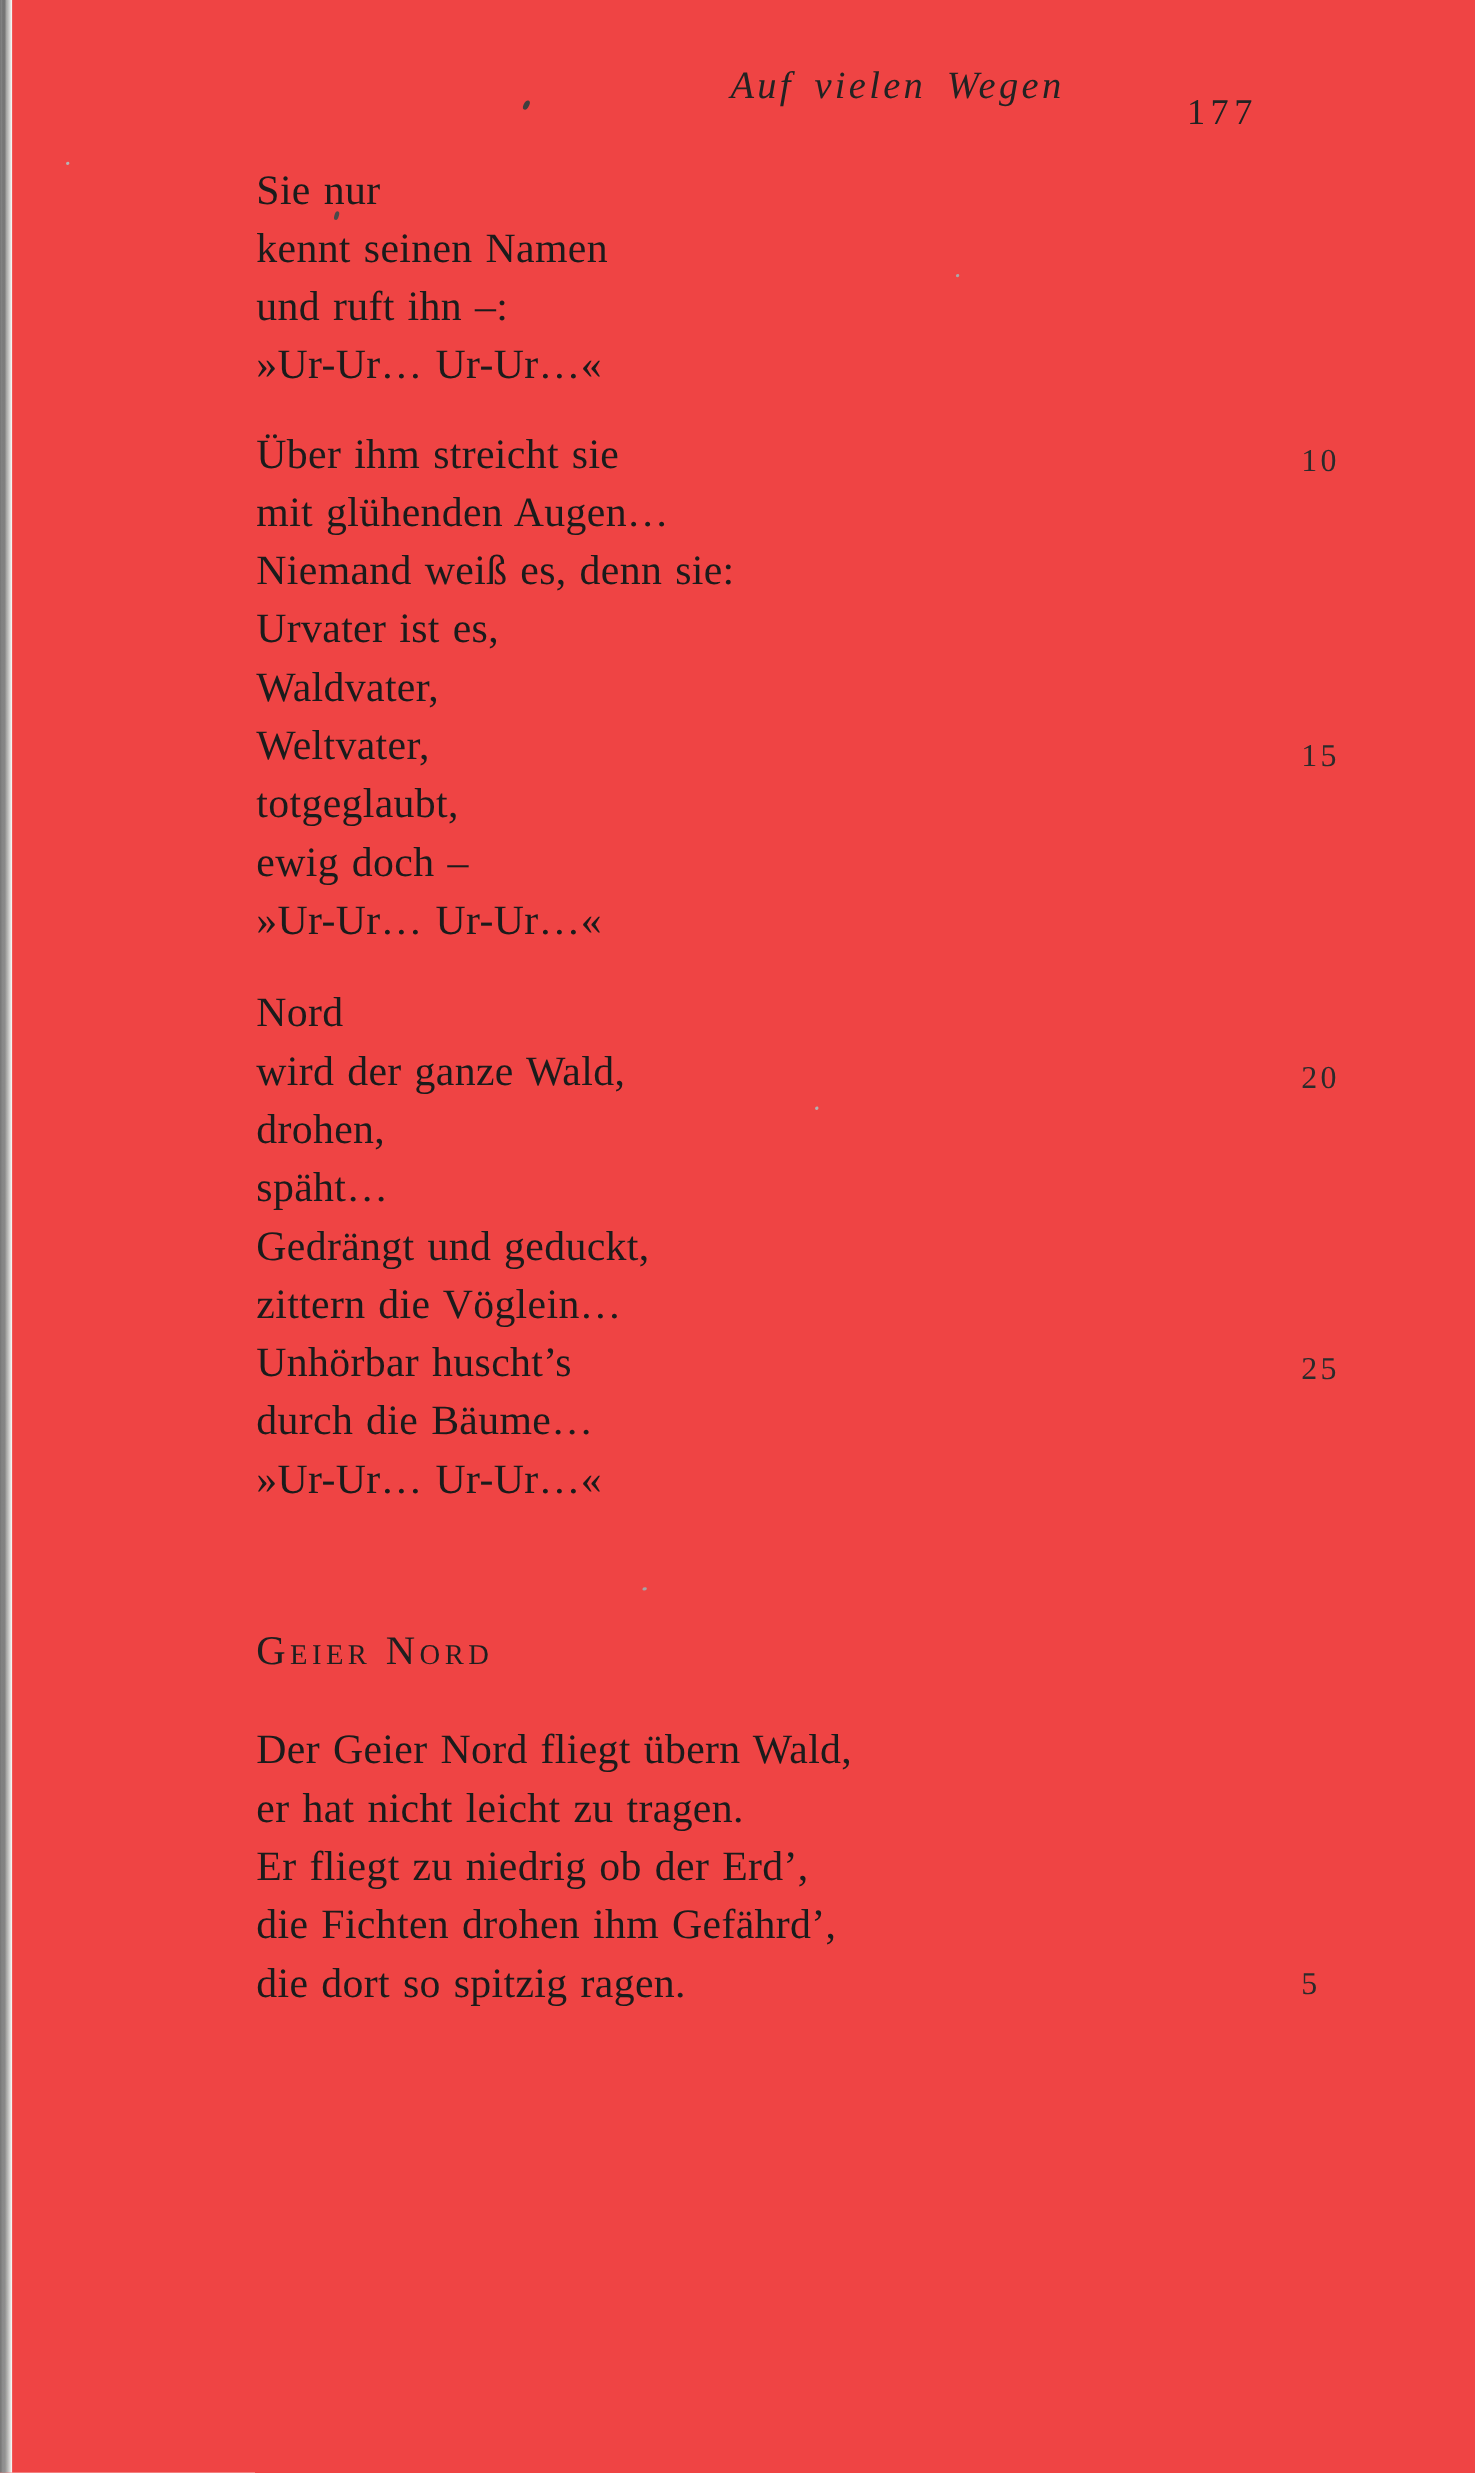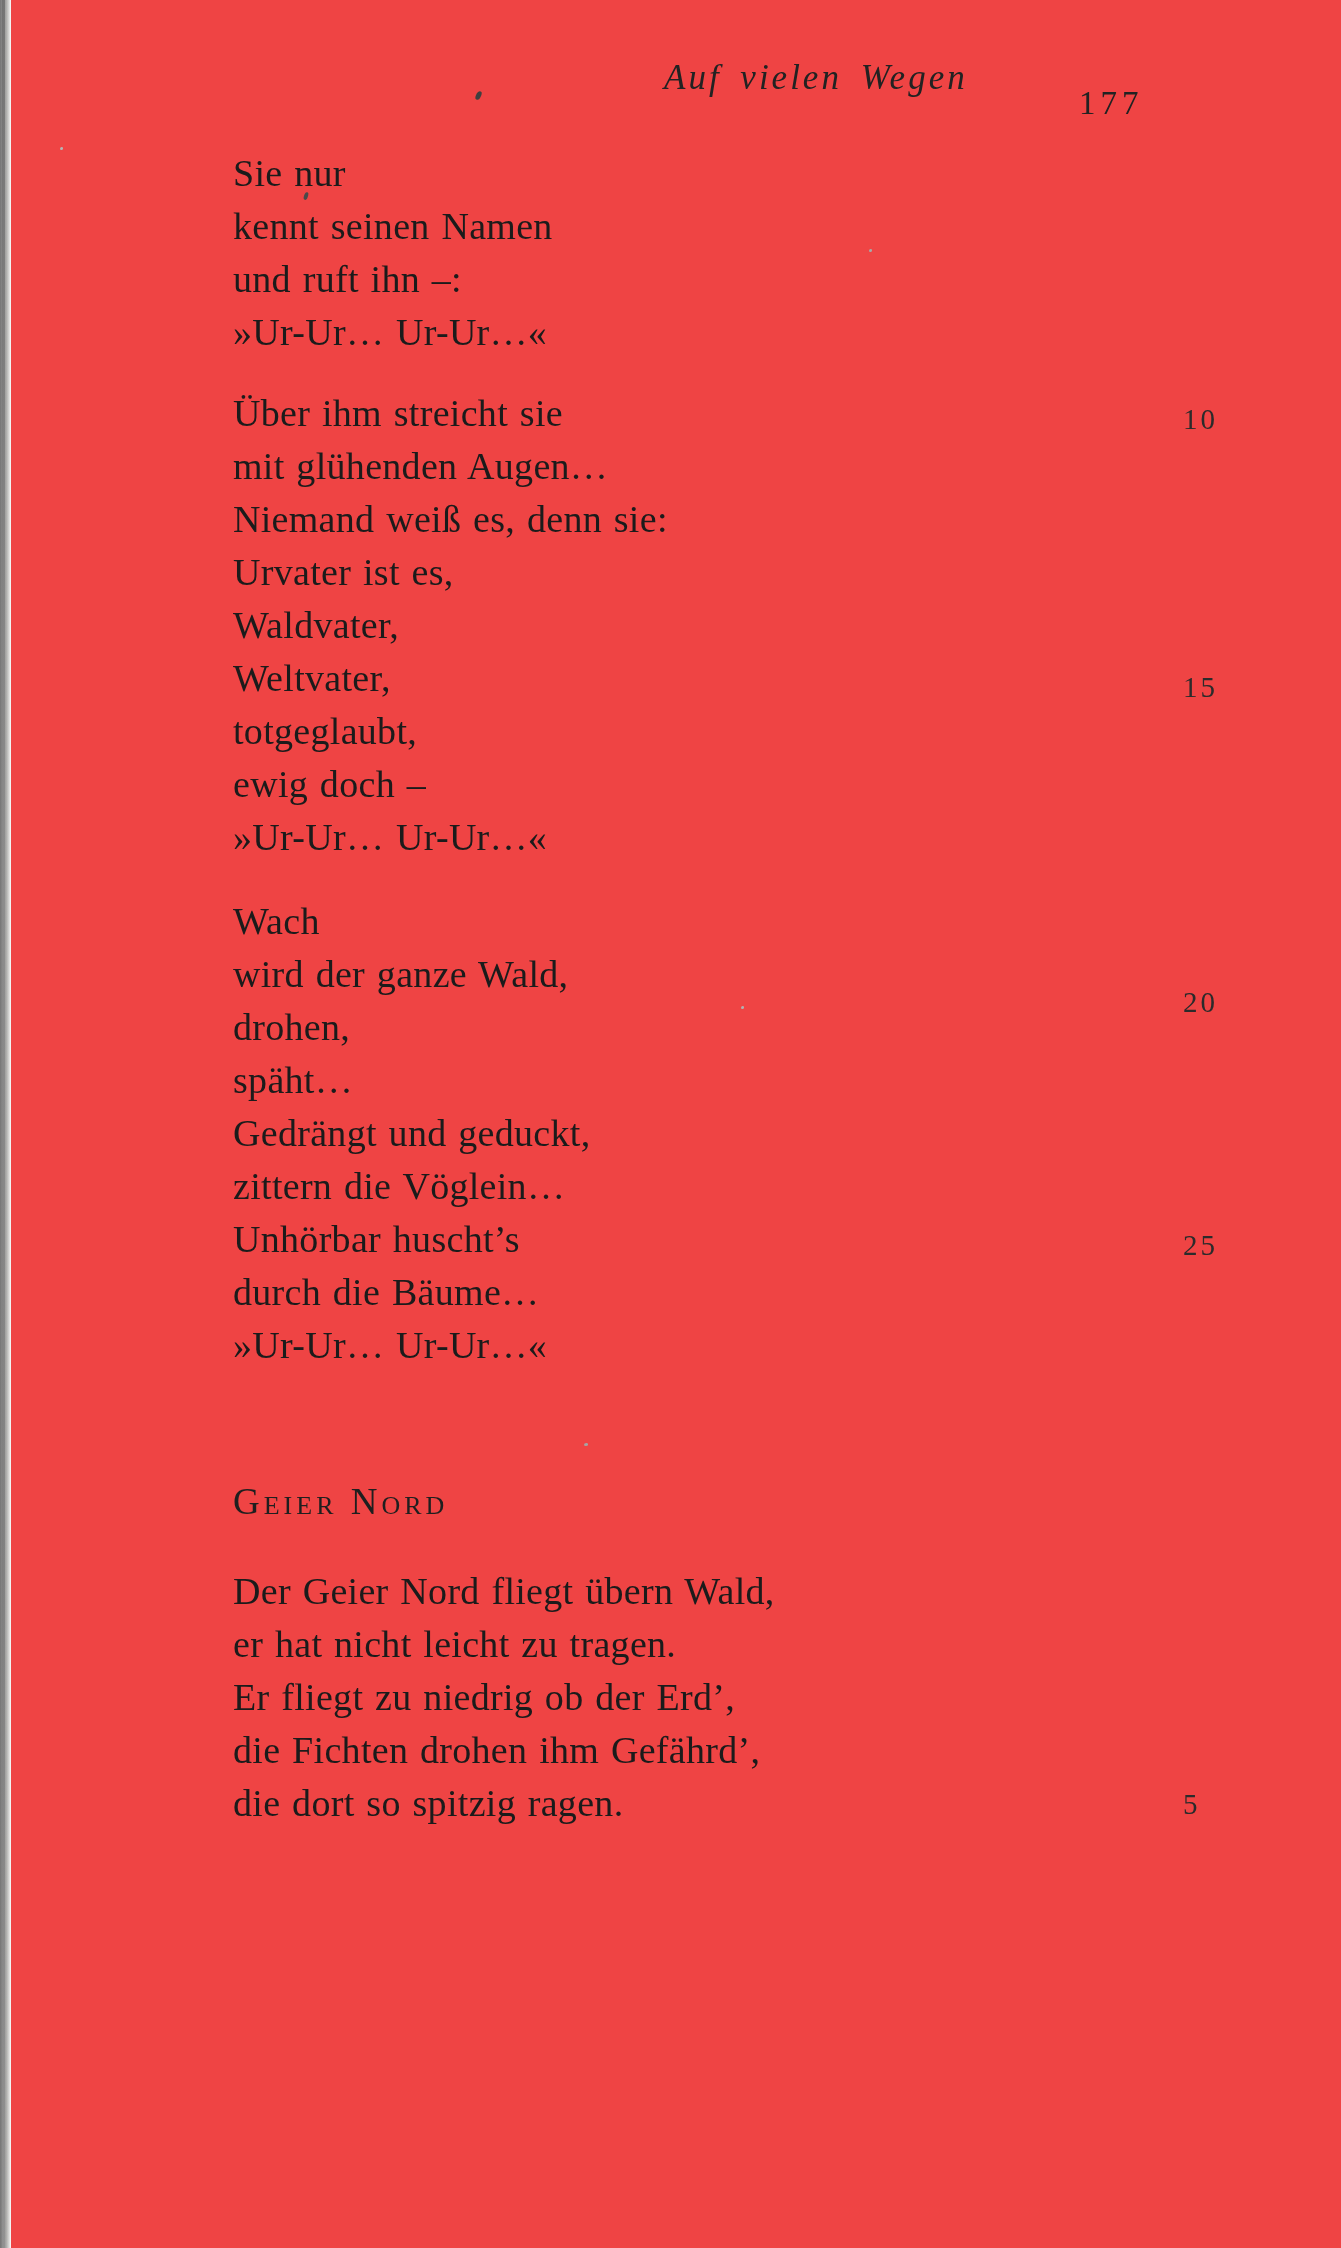--- a/index.html
+++ b/index.html
@@ -56,21 +56,21 @@
     letter-spacing:4px; color:#1f1f1f;
   }
   
   .line-number {
     position:absolute; left:1183px;
     font-size:29px; letter-spacing:3px;
     color:#2b2b2b; line-height:1.1;
   }
   .ln-0 { top:404px; }
   .ln-1 { top:672px; }
-  .ln-2 { top:987px; }
+  .ln-2 { top:965px; }
   .ln-3 { top:1230px; }
   .ln-4 { top:1789px; }
   
   .speck { position:absolute; background:#555; border-radius:60% 40% 55% 45%; }
   .speck-1 { left:476px; top:91px;  width:5px; height:9px; transform:rotate(22deg); background:#3f3f3f; }
   .speck-2 { left:304px; top:192px; width:4px; height:8px; transform:rotate(15deg); background:#4a4a4a; }
   .speck-3 { left:60px;  top:147px; width:3px; height:3px; background:#b5b5b5; }
   .speck-4 { left:869px; top:249px; width:3px; height:3px; background:#a9a9a9; }
   .speck-5 { left:741px; top:1006px;width:3px; height:3px; background:#b2b2b2; }
   .speck-6 { left:584px; top:1443px;width:4px; height:3px; background:#a5a5a5; }
@@ -101,21 +101,21 @@
       <div class="line">Niemand weiß es, denn sie:</div>
       <div class="line">Urvater ist es,</div>
       <div class="line">Waldvater,</div>
       <div class="line">Weltvater,</div>
       <div class="line">totgeglaubt,</div>
       <div class="line">ewig doch –</div>
       <div class="line">»Ur-Ur… Ur-Ur…«</div>
     </div>
 
   <div class="stanza stanza-3">
-      <div class="line">Wach</div>
+      <div class="line">Nord</div>
       <div class="line">wird der ganze Wald,</div>
       <div class="line">drohen,</div>
       <div class="line">späht…</div>
       <div class="line">Gedrängt und geduckt,</div>
       <div class="line">zittern die Vöglein…</div>
       <div class="line">Unhörbar huscht’s</div>
       <div class="line">durch die Bäume…</div>
       <div class="line">»Ur-Ur… Ur-Ur…«</div>
     </div>
 

